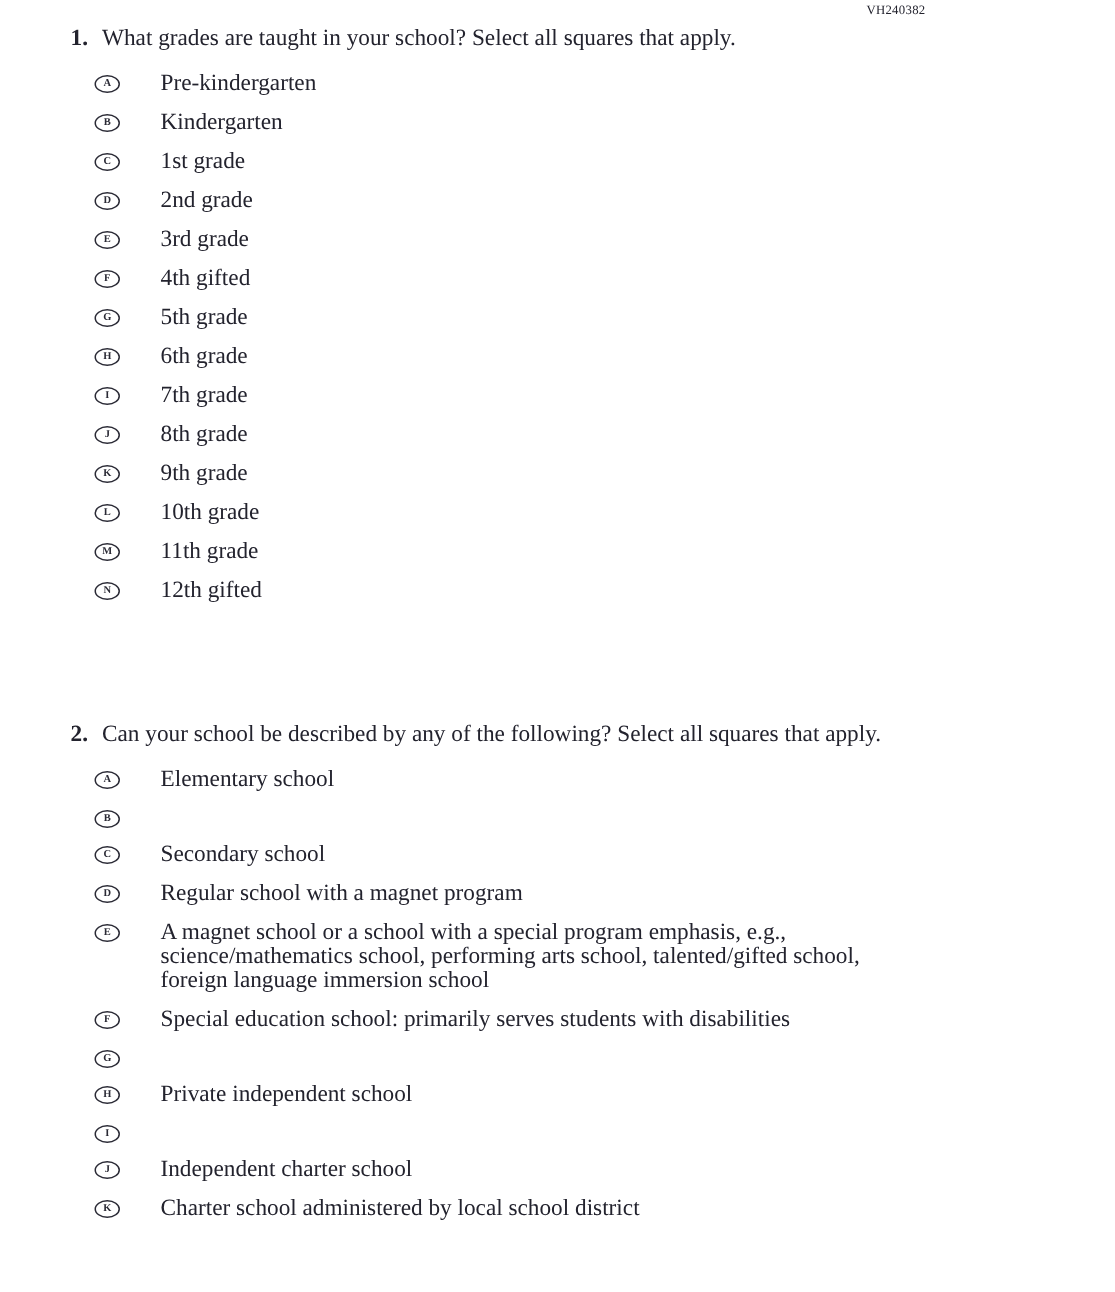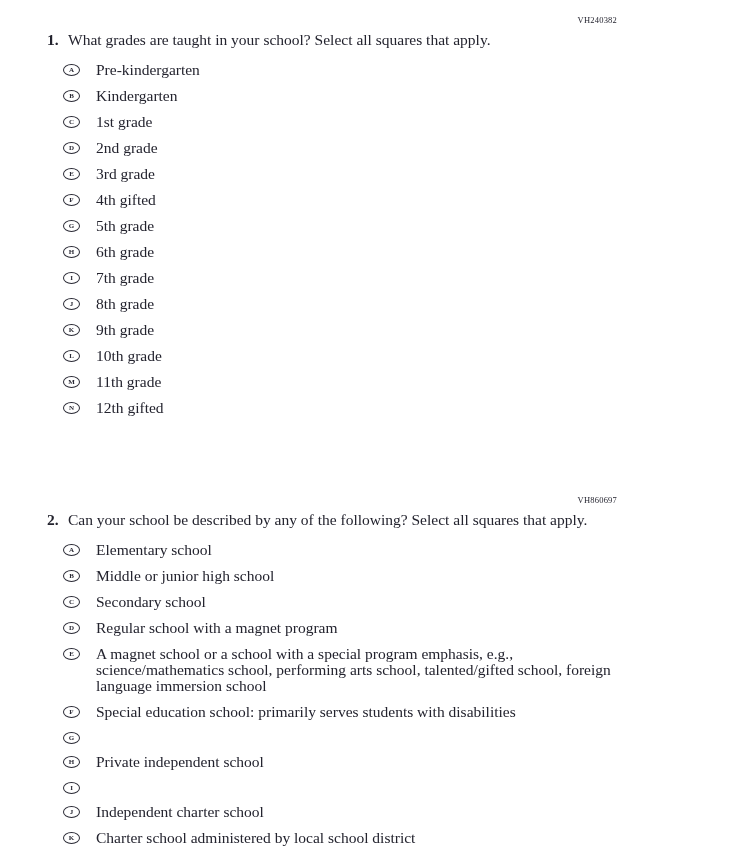--- a/index.html
+++ b/index.html
@@ -10,21 +10,21 @@
     background: #ffffff;
     font-family: "Liberation Serif", serif;
     color: #23232e;
     overflow: hidden;
   }
   .page {
     position: relative;
     width: 623px;
     height: 861px;
     background: #ffffff;
-    padding-top: 14px;
+    padding-top: 0;
   }
   .question-block {
     padding: 0 6px 0 47px;
   }
   .question-block.second {
     margin-top: 78px;
   }
   .item-code {
     text-align: right;
     font-size: 8.5px;
@@ -69,21 +69,21 @@
     background: #ffffff;
   }
   .bubble-letter {
     font-size: 7px;
     line-height: 7px;
     font-weight: bold;
     color: #2a2a35;
     transform: translateY(-0.5px);
   }
   .option-label {
-    margin-left: 16px;
+    margin-left: 27px;
     font-size: 15.5px;
     line-height: 16px;
     max-width: 606px;
     font-family: Liberation Serif, serif;
   }
 </style>
 </head>
 <body>
 
 <div class="page">
@@ -189,38 +189,36 @@
   <div class="option">
     <span class="bubble">
       <span class="bubble-letter">N</span>
     </span>
     <span class="option-label">12th gifted</span>
   </div>
 </div>
   </section>
 
   <section class="question-block second">
-    <div class="item-code">VH860697</div>
     <div class="question-line">
       <span class="q-num">2.</span>
       <span class="q-text"><span>Can your school be described by any of the following? Select </span><span class="bold-word">all</span><span> squares that apply.</span></span>
     </div>
     <div class="options">
   <div class="option">
     <span class="bubble">
       <span class="bubble-letter">A</span>
     </span>
     <span class="option-label">Elementary school</span>
   </div>
 
   <div class="option">
     <span class="bubble">
       <span class="bubble-letter">B</span>
     </span>
-    <span class="option-label">Middle or junior high school</span>
   </div>
 
   <div class="option">
     <span class="bubble">
       <span class="bubble-letter">C</span>
     </span>
     <span class="option-label">Secondary school</span>
   </div>
 
   <div class="option">

